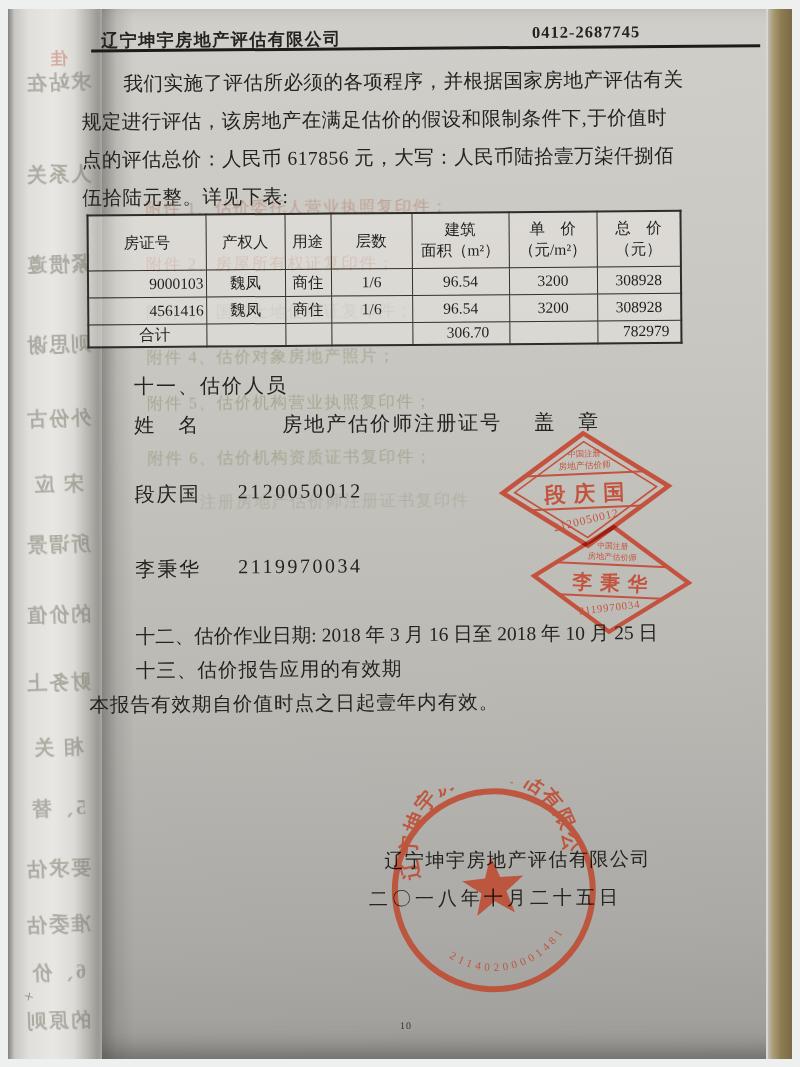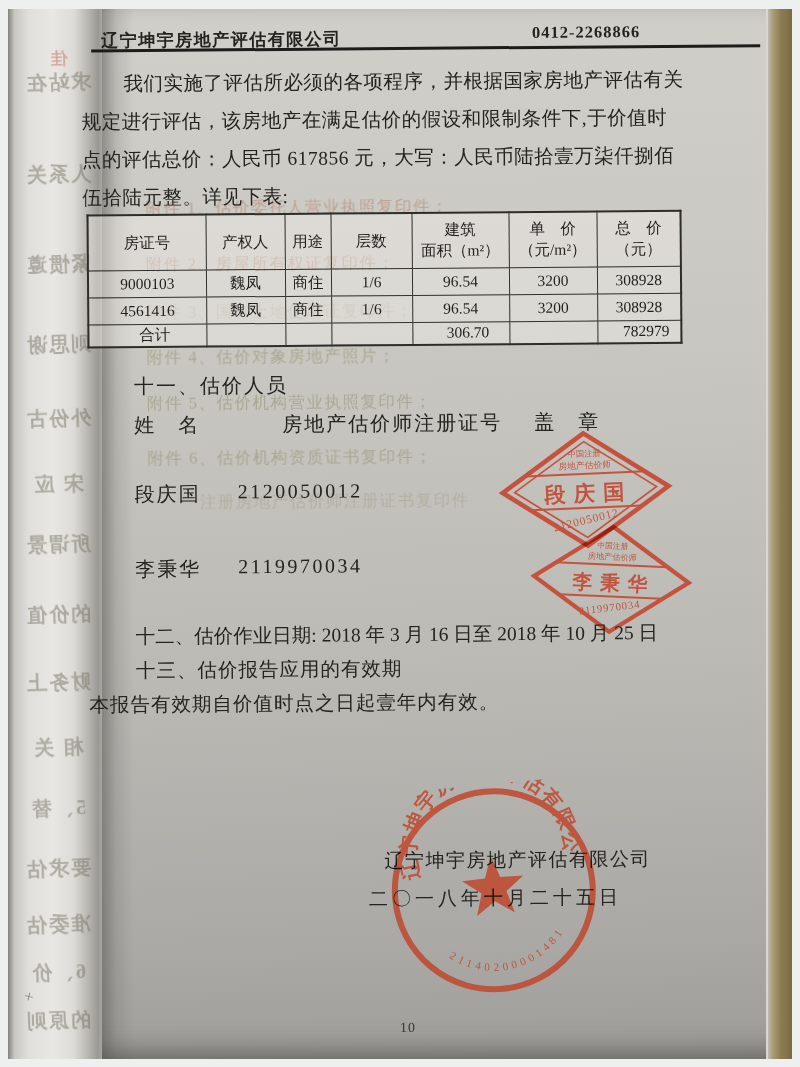--- a/index.html
+++ b/index.html
@@ -51,34 +51,34 @@
     border:2.4px solid #2e2d2a;table-layout:fixed;
   }
   table.val td{
     border:1.6px solid #34332f;text-align:center;vertical-align:middle;
     font-size:15.5px;white-space:pre-line;line-height:1.35;
     background:rgba(242,241,237,.42);color:#1f1f1d;padding:0 2px;overflow:hidden;
   }
   table.val tr.hrow td{height:54px;}
   table.val tr.drow td{height:26px;}
   table.val tr.srow td{height:21px;padding-left:16px;}
-  table.val td.ta-left{text-align:center;}
+  table.val td.ta-left{text-align:right;}
   .s11-title{left:127px;top:362px;font-size:20px;letter-spacing:2px;}
   .s11-col{font-size:20px;letter-spacing:2px;}
   .c-name{left:127px;top:401px;} .c-cert{left:275px;top:401px;} .c-seal{left:527px;top:401px;}
   .appr-name{font-size:20px;letter-spacing:2px;}
   .appr-num{font-size:20px;letter-spacing:2.5px;}
   .a1n{left:127px;top:470px;} .a1c{left:230px;top:470px;}
   .a2n{left:127px;top:545px;} .a2c{left:230px;top:545px;}
   .s12{left:127px;top:612px;font-size:19.5px;} 
   .s13{left:127px;top:646px;font-size:19.5px;letter-spacing:1px;}
   .valid{left:80px;top:680px;font-size:19.5px;letter-spacing:1px;}
   .sig-co{left:374px;top:839px;font-size:19px;letter-spacing:1.5px;}
   .sig-date{left:358px;top:877px;font-size:19px;letter-spacing:4px;}
-  .pagenum{left:388px;top:1011px;font-size:14px;color:#38382f;letter-spacing:1px;}
+  .pagenum{left:388px;top:1011px;font-size:10px;color:#38382f;letter-spacing:1px;}
   .pencil{left:16px;top:978px;font-size:17px;color:rgba(70,70,66,.55);transform:rotate(12deg);}
   .stamp{position:absolute;mix-blend-mode:multiply;opacity:.92;}
   .stamp1{left:487px;top:423px;width:182px;height:118px;transform:rotate(-2deg);}
   .stamp2{left:514px;top:517px;width:178px;height:110px;transform:rotate(3deg);}
   .stampco{left:377px;top:776px;width:212px;height:212px;transform:rotate(-5deg);opacity:.88;}
 </style>
 </head>
 <body>
 
 <div class="photo">
@@ -107,21 +107,21 @@
 
     <div class="ghost reddish" style="left:140px;top:187px;">附件 1、估价委托人营业执照复印件；</div>
     <div class="ghost reddish" style="left:140px;top:243px;">附件 2、房屋所有权证复印件；</div>
     <div class="ghost fainter" style="left:140px;top:291px;">附件 3、国有土地使用证复印件；</div>
     <div class="ghost" style="left:140px;top:336px;">附件 4、估价对象房地产照片；</div>
     <div class="ghost" style="left:140px;top:382px;">附件 5、估价机构营业执照复印件；</div>
     <div class="ghost" style="left:140px;top:437px;">附件 6、估价机构资质证书复印件；</div>
     <div class="ghost fainter" style="left:192px;top:481px;">注册房地产估价师注册证书复印件</div>
 
     <div class="abs hdr-company">辽宁坤宇房地产评估有限公司</div>
-    <div class="abs hdr-phone">0412-2268866</div>
+    <div class="abs hdr-phone">0412-2687745</div>
     <div class="hdr-rule"></div>
 
     <div class="abs para p1">我们实施了评估所必须的各项程序，并根据国家房地产评估有关</div>
     <div class="abs para p2">规定进行评估，该房地产在满足估价的假设和限制条件下,于价值时</div>
     <div class="abs para p3">点的评估总价：人民币 617856 元，大写：人民币陆拾壹万柒仟捌佰</div>
     <div class="abs para p4">伍拾陆元整。详见下表:</div>
 
     <table class="val">
       <colgroup>
         <col style="width:118px">

